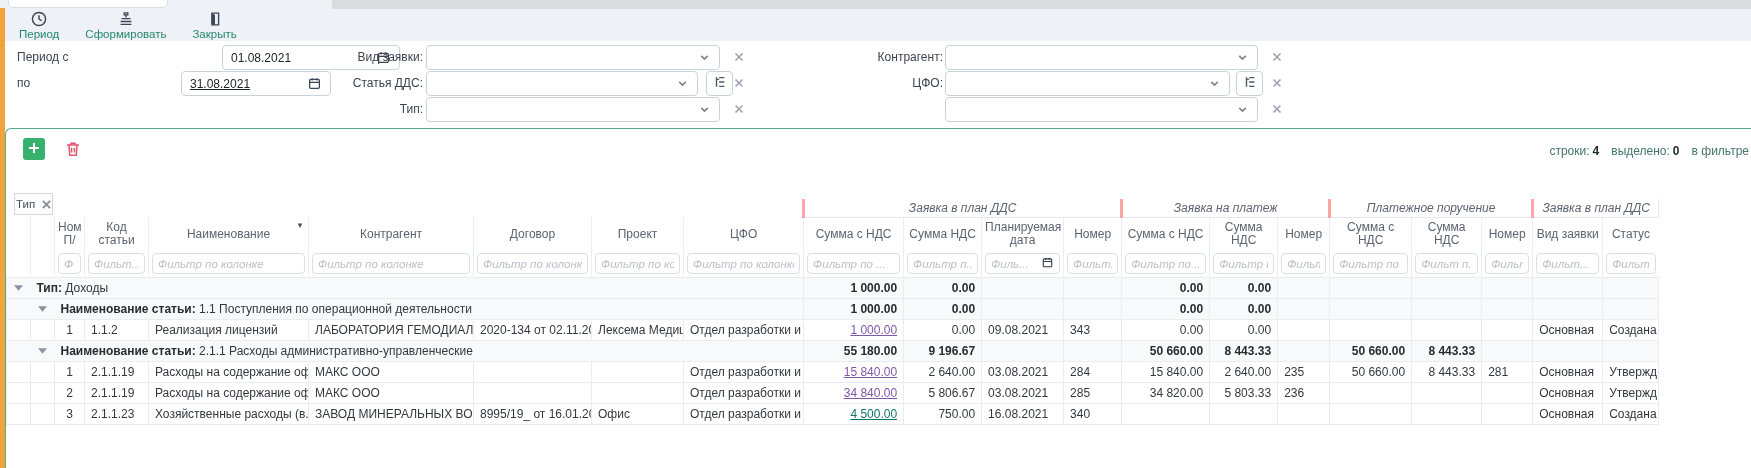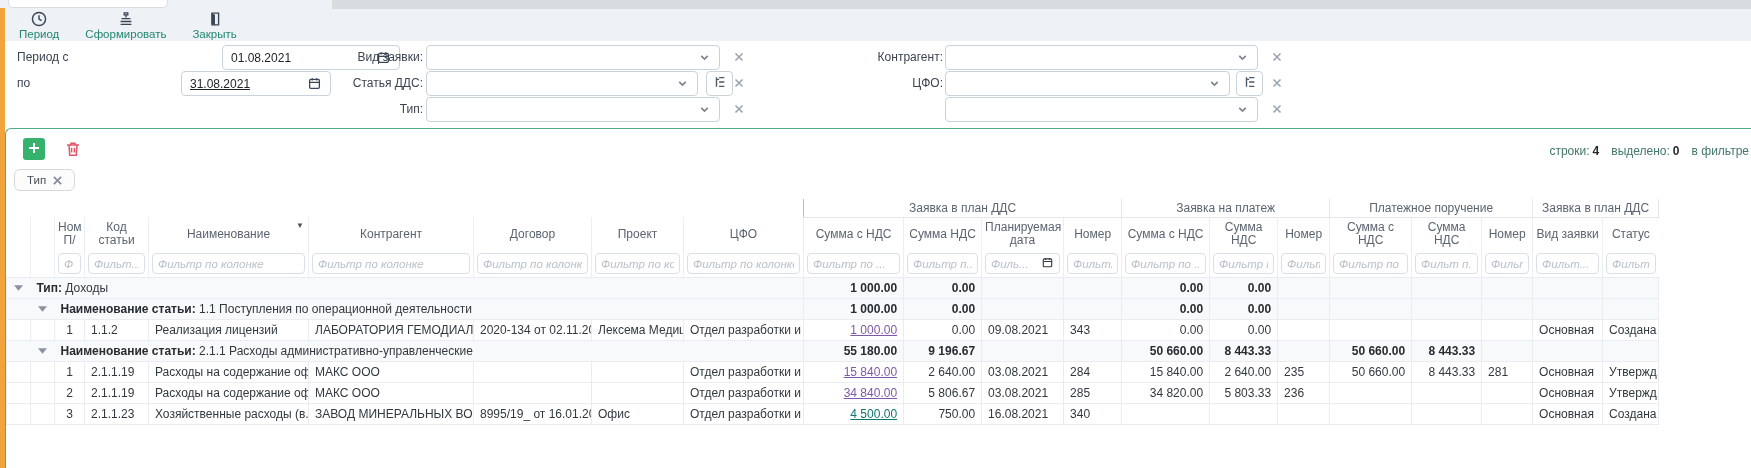--- a/index.html
+++ b/index.html
@@ -44,31 +44,31 @@
   .plus-btn { position:absolute; left:17px; top:9px; width:22px; height:22px; background:#36B26E;
     border-radius:3px; color:#fff; display:flex; align-items:center; justify-content:center; cursor:pointer; }
   .plus-btn svg { width:12px; height:12px; }
   .trash-btn { position:absolute; left:57px; top:10px; width:20px; height:20px; color:#E0556A; cursor:pointer; }
   .trash-btn svg { width:20px; height:20px; }
   .counts { position:absolute; top:15px; right:2px; display:flex; gap:12px; font-size:12px; white-space:nowrap; }
   .counts .lbl { color:#43766C; }
   .counts b { color:#23282E; margin-left:3px; }
   .chips { position:absolute; left:8px; top:40px; display:flex; gap:5px; }
   .chip { display:flex; align-items:center; gap:7px; border:1px solid #D3D8DE; background:#FCFCFD;
-    border-radius:6px; padding:4px 12px; font-size:11.5px; color:#4A5058; cursor:pointer; }
+    border-radius:0; padding:4px 1px; font-size:11.5px; color:#4A5058; cursor:pointer;margin-top:24px; }
   .chip .x { color:#878F99; }
   .chip .x svg { width:9px; height:9px; display:block; }
 
   
   table.grid { position:absolute; left:0; top:70px; border-collapse:collapse; table-layout:fixed;
     width:1652px; font-size:12px; }
   table.grid th { font-weight:normal; color:#5B6470; }
   tr.band th { height:18px; font-size:12px; text-align:center; }
-  tr.band th.band-label { border-left:1px solid #fca5a5; border-right:1px solid #E3E6EA;
-    border-bottom:1px solid #E3E6EA; }
+  tr.band th.band-label { border-left:3px solid #fca5a5; border-right:1px solid #E3E6EA;
+    border-bottom:1px solid #E3E6EA;font-style:italic; }
   tr.cols th { height:34px; border-left:1px solid #ECEFF2; text-align:center; vertical-align:middle;
     padding:1px 3px; line-height:13px; position:relative; }
   tr.cols th:first-child { border-left:none; }
   .sort-ind { position:absolute; top:2px; right:4px; font-size:8px; color:#4A5560; }
   tr.frow td { height:26px; border-left:1px solid #ECEFF2; padding:2px 3px; vertical-align:middle; }
   tr.frow td:first-child { border-left:none; }
   .filter-box { border:1px solid #D9DFE6; border-radius:4px; height:21px; background:#fff;
     color:#B9C1CB; font-style:italic; font-size:11.5px; padding:0 5px; display:flex; align-items:center;
     overflow:hidden; white-space:nowrap; }
   .filter-box .ph { flex:1; overflow:hidden; white-space:nowrap; }

